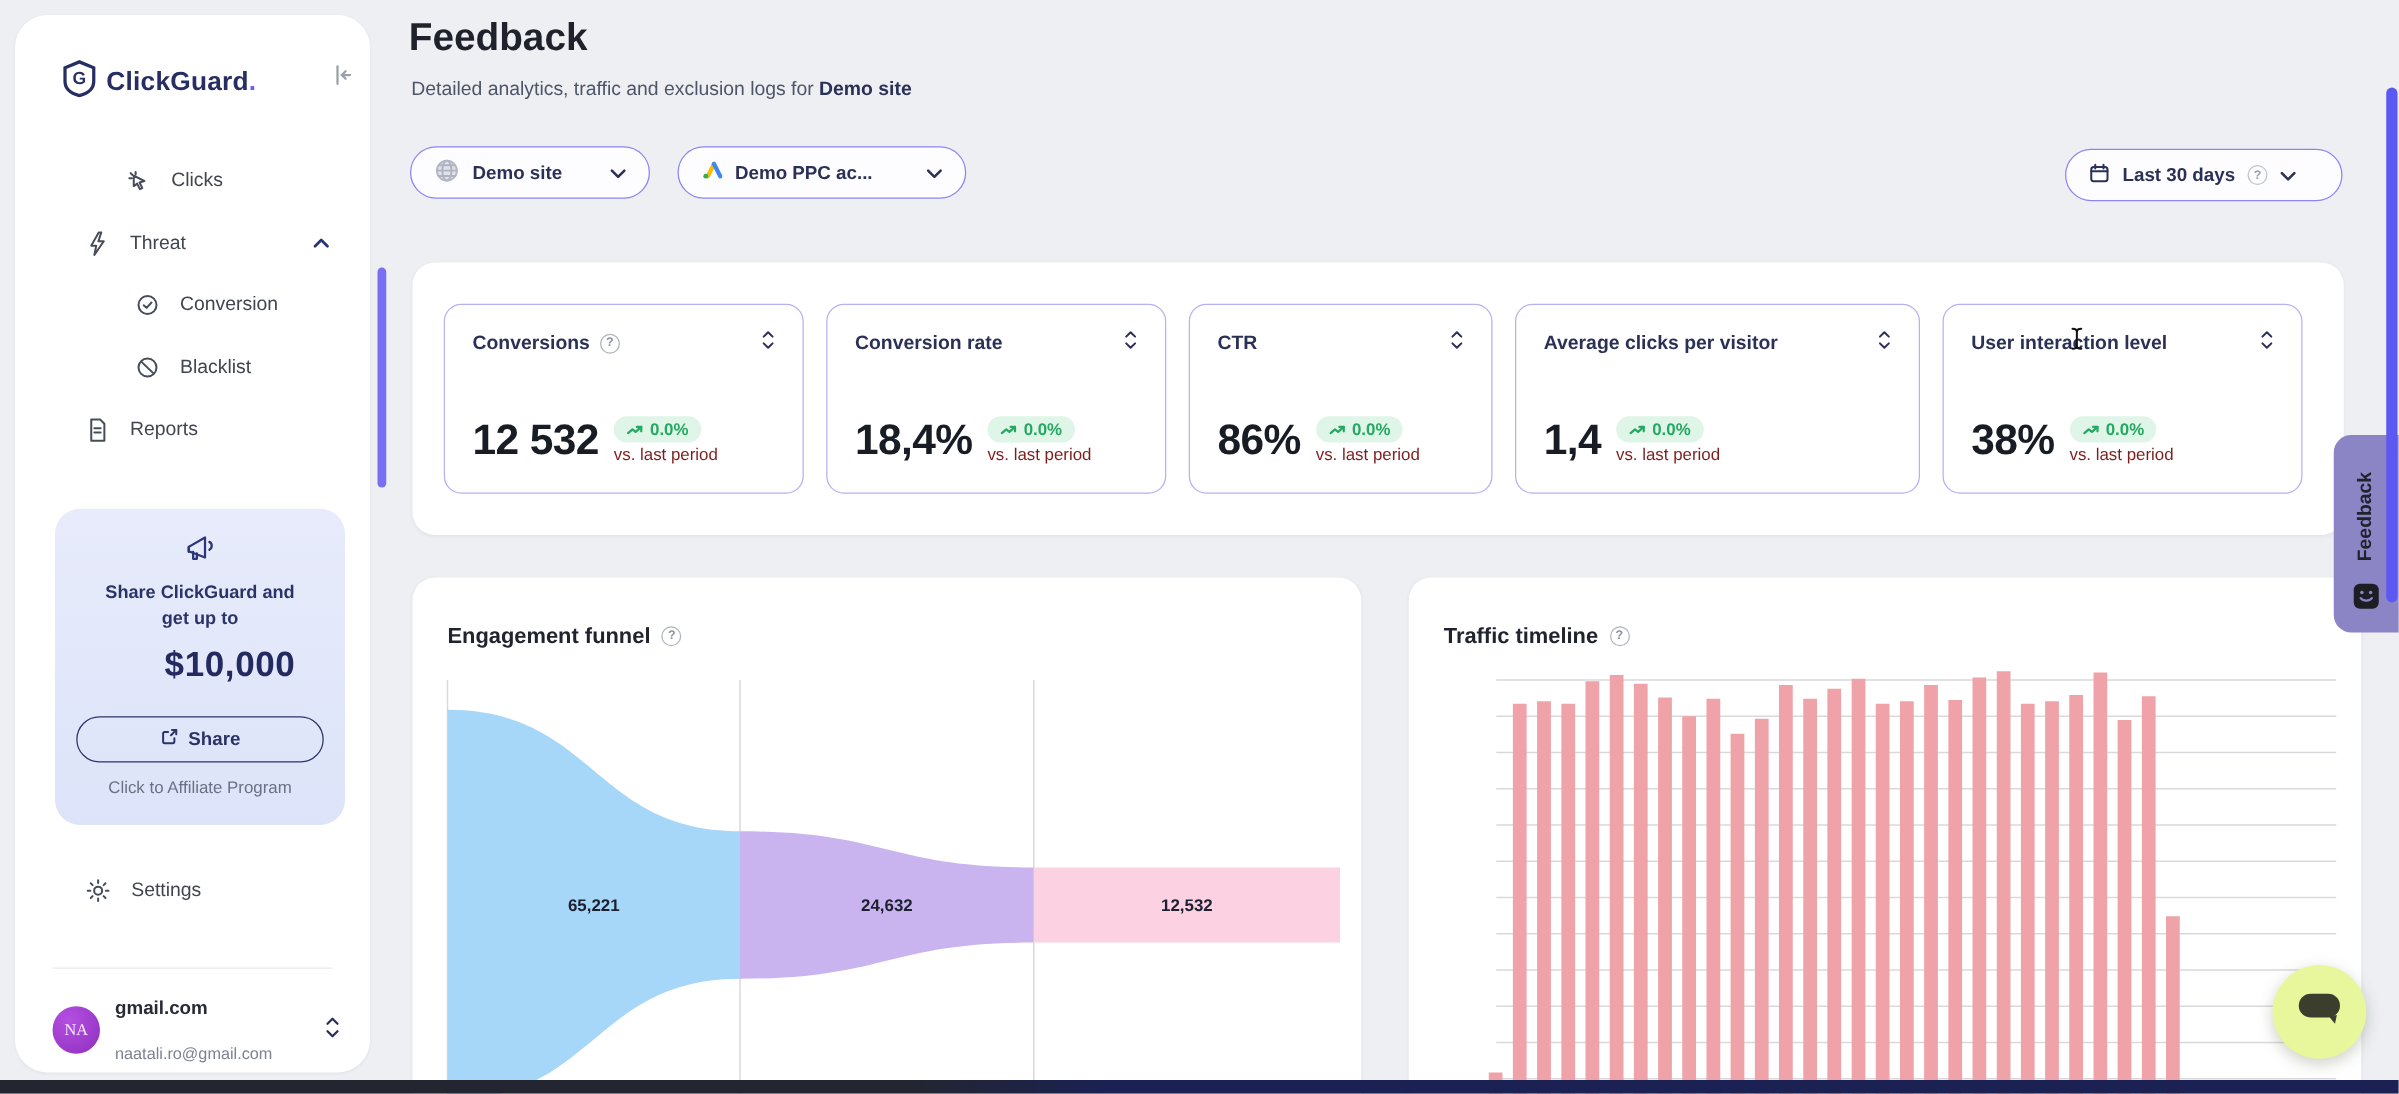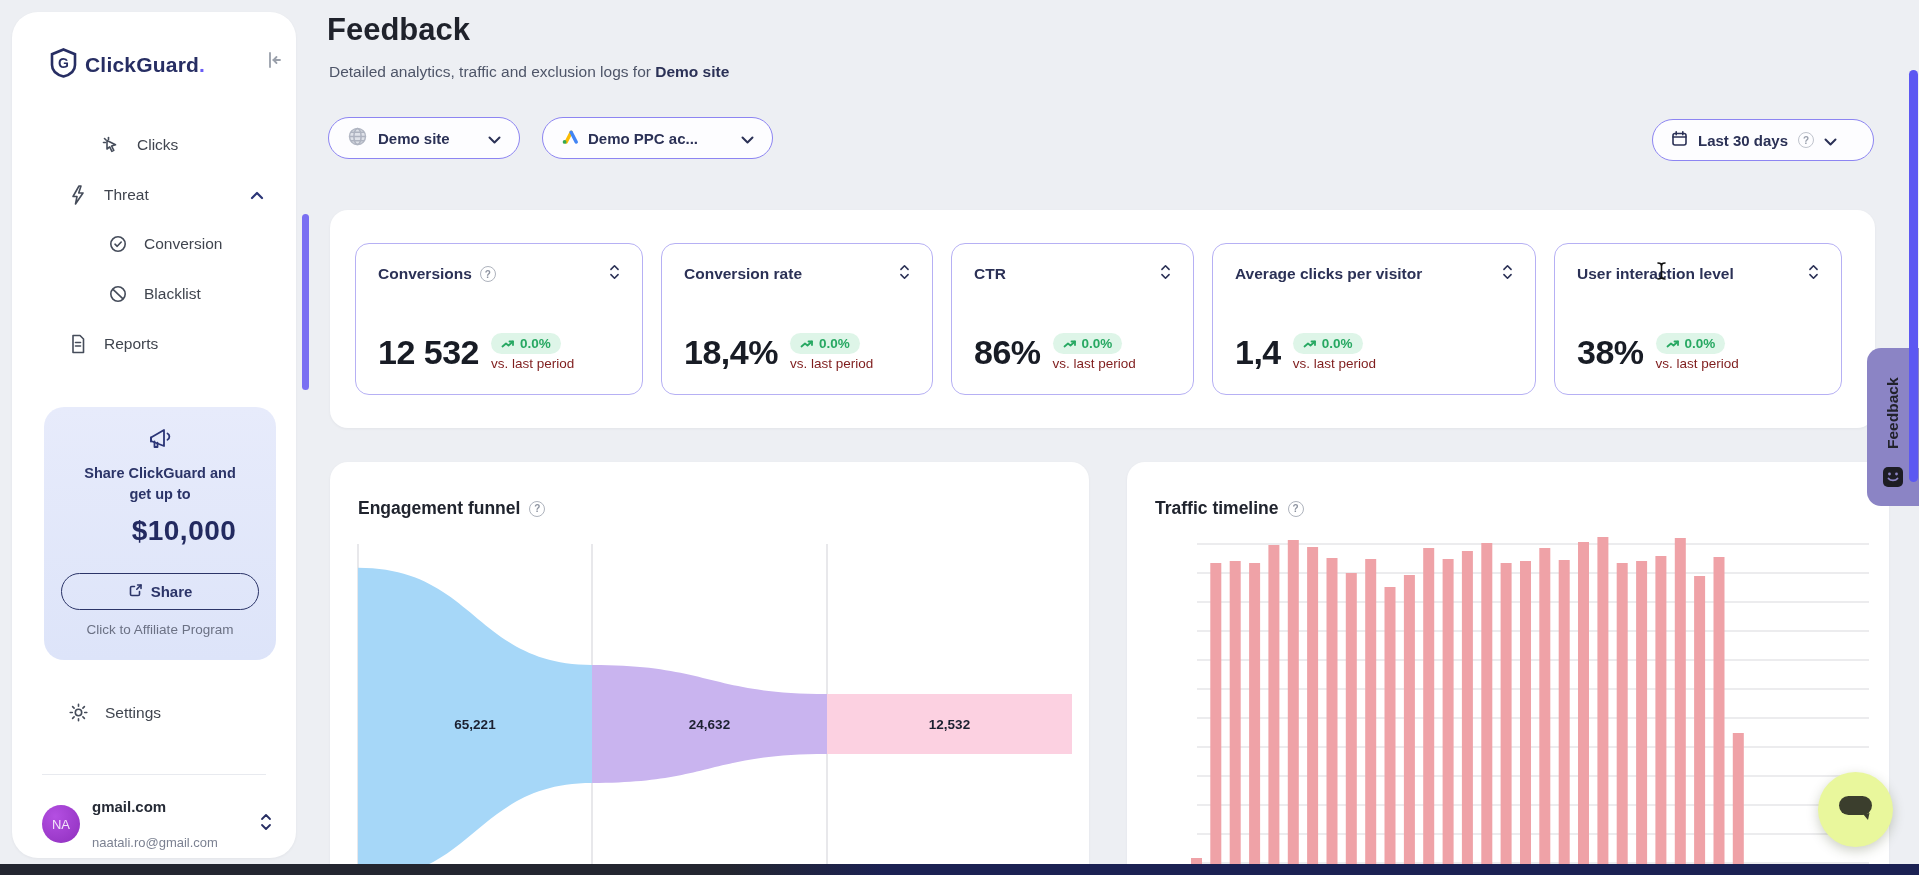--- a/index.html
+++ b/index.html
@@ -28,21 +28,21 @@
   #promo .p-amount { font-size:28px; font-weight:800; color:#232a60; margin-top:10px; letter-spacing:.5px;padding-left:48px; }
   #share-btn { position:absolute; left:17px; top:166px; width:198px; height:37px; border-radius:19px;
                border:1.5px solid #2b3468; background:transparent; display:flex; align-items:center; justify-content:center;
                gap:8px; font-size:15px; font-weight:700; color:#2b3468; cursor:pointer; }
   #promo .p-aff { position:absolute; left:0; width:100%; top:215px; font-size:13.5px; color:#6b7184; cursor:pointer; }
 
   .sb-divider { position:absolute; left:30px; top:762px; width:224px; height:1px; background:#e8eaef; }
 
   #user-row { position:absolute; left:30px; top:786px; width:230px; display:flex; align-items:center; gap:12px; cursor:pointer; }
   .avatar { width:38px; height:38px; border-radius:50%; background:radial-gradient(circle at 35% 30%, #b44fe2, #8e2fbd);
-            color:#f3e6fa; font-size:13px; display:flex; align-items:center; justify-content:center; flex:0 0 auto; }
+            color:#f3e6fa; font-size:13px; display:flex; align-items:center; justify-content:center; flex:0 0 auto;font-family:Liberation Serif, serif; }
   .u-name { font-size:15px; font-weight:700; color:#262b36; }
   .u-mail { font-size:13px; color:#7c8292; margin-top:20px; }
   #user-sorter { margin-left:auto; }
 
   
   #page-title { position:absolute; left:327px; top:12px; font-size:31px; font-weight:800; color:#1f222b; }
   #subtitle { position:absolute; left:329px; top:63px; font-size:15.5px; color:#4e5568; }
   #subtitle b { color:#2b3156; font-weight:700; }
 
   .pill { position:absolute; height:42px; border:1.5px solid #8d85f2; border-radius:21px; background:#fdfdff;

